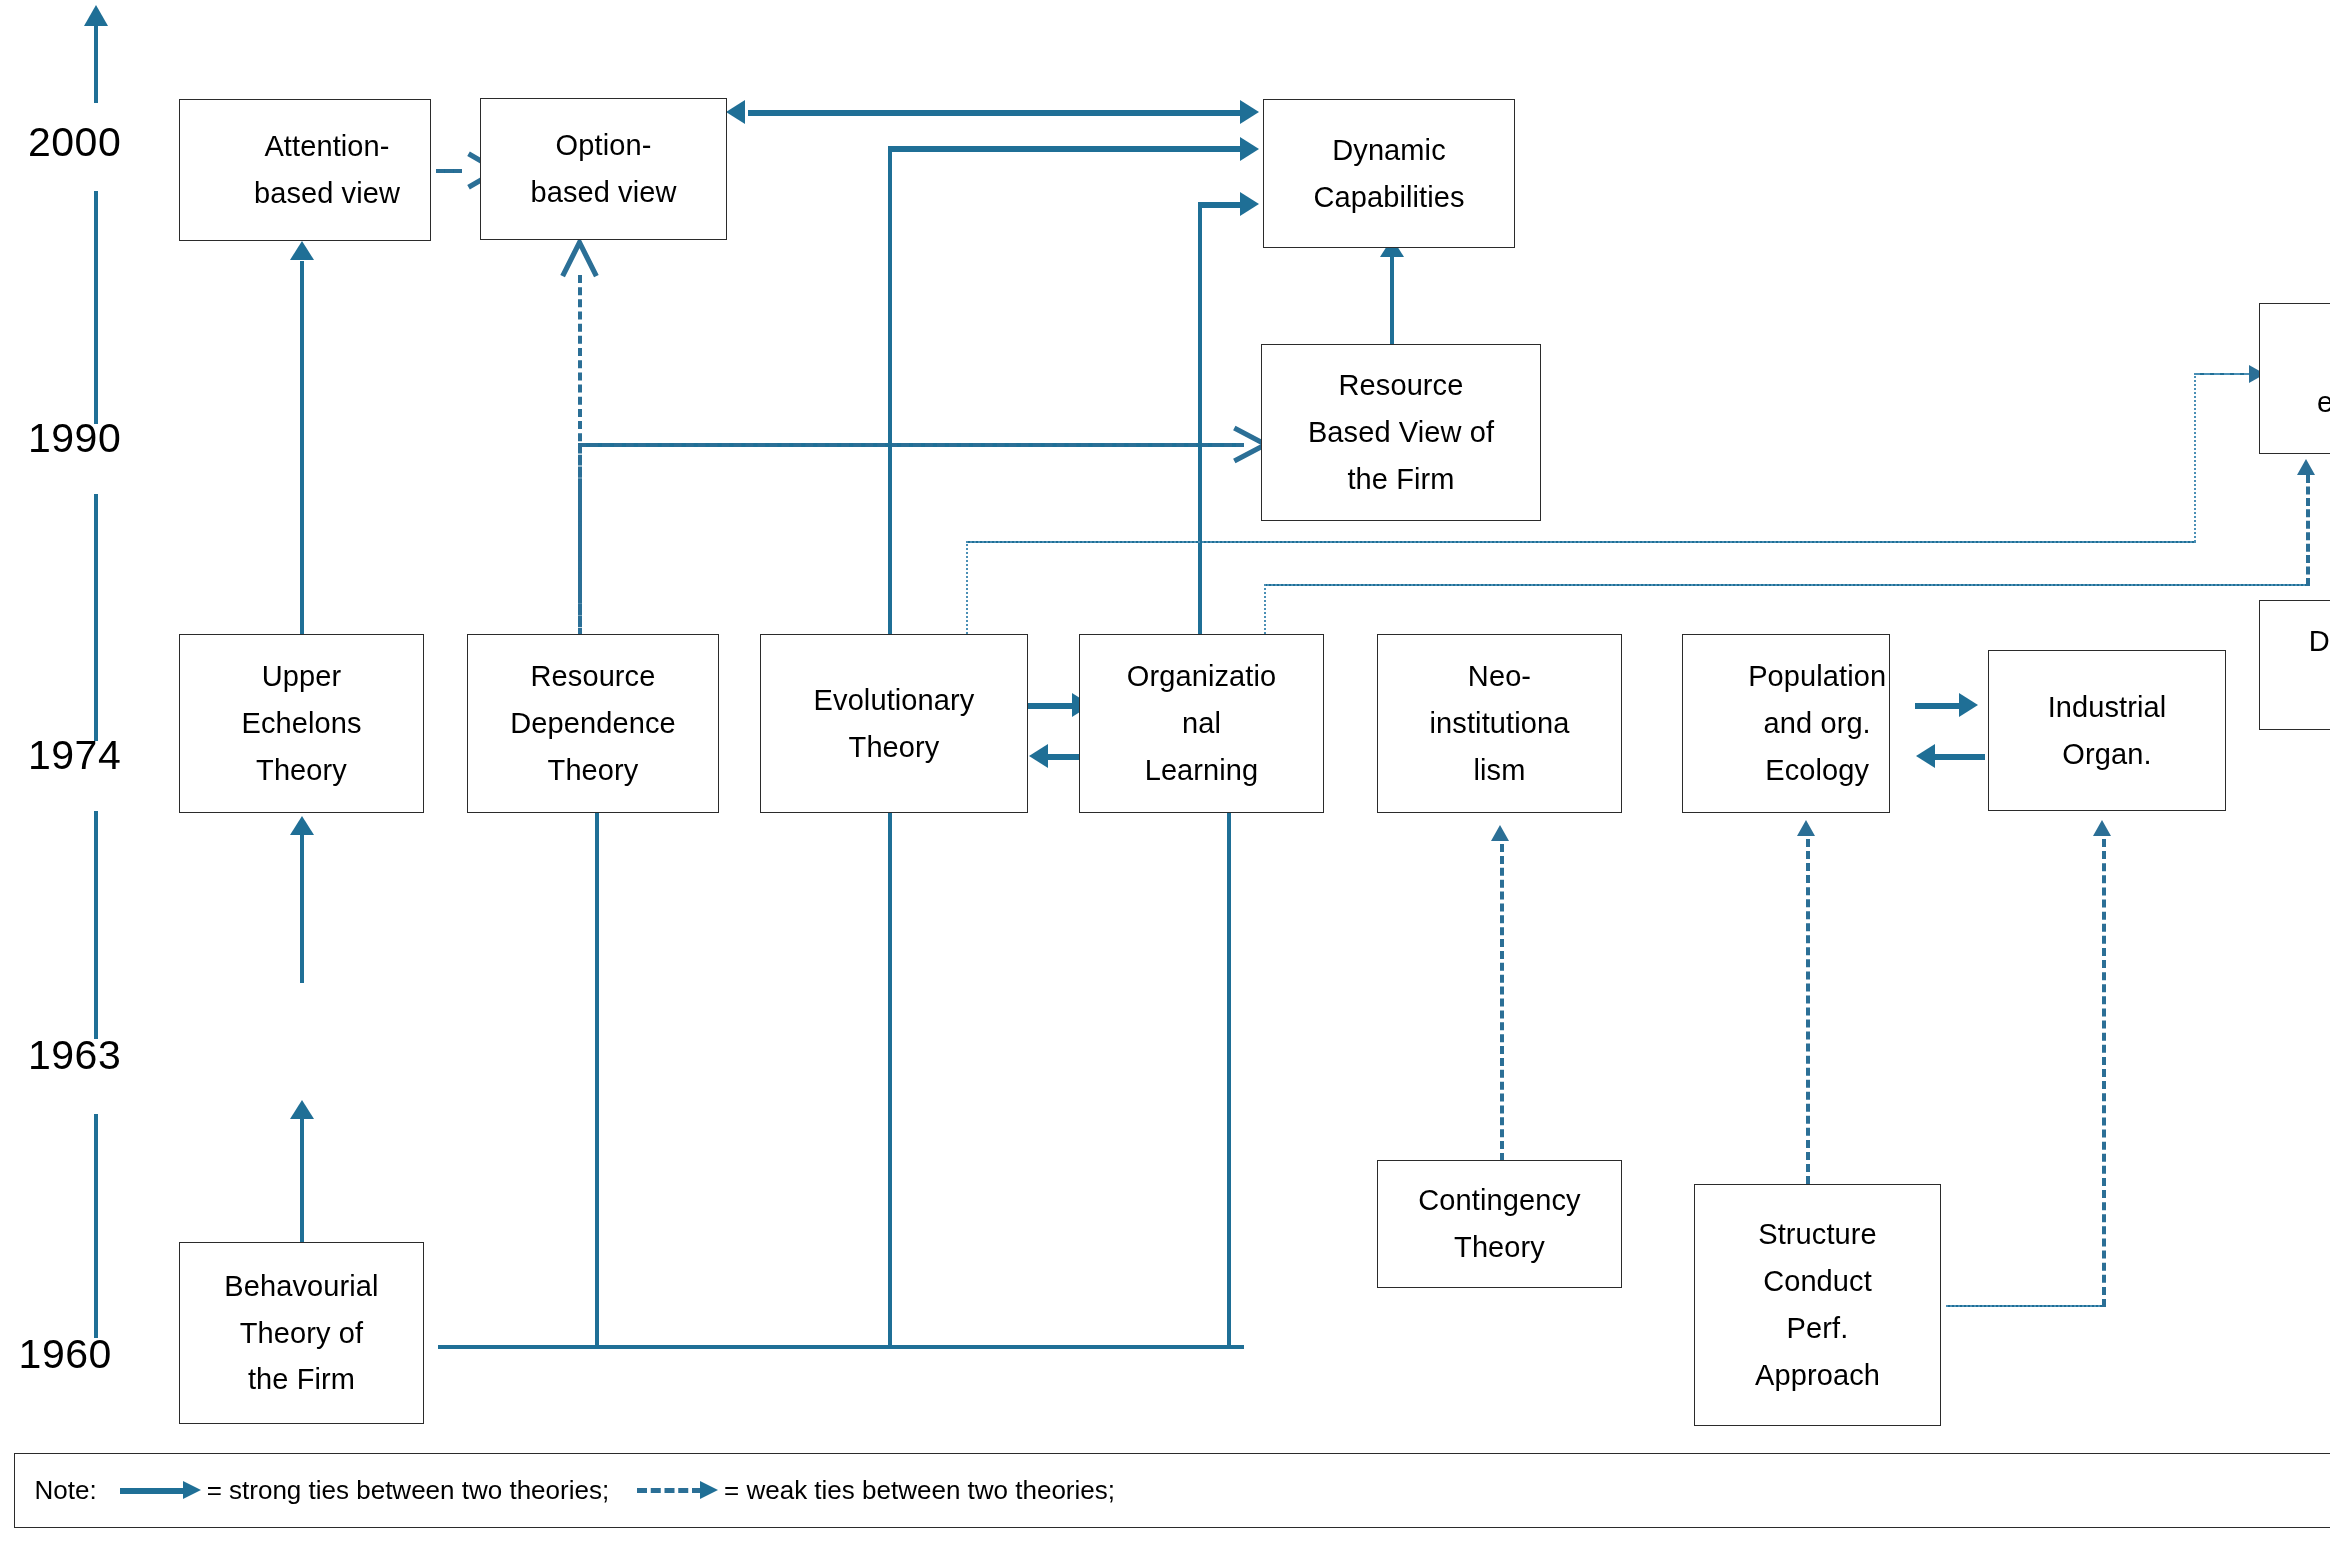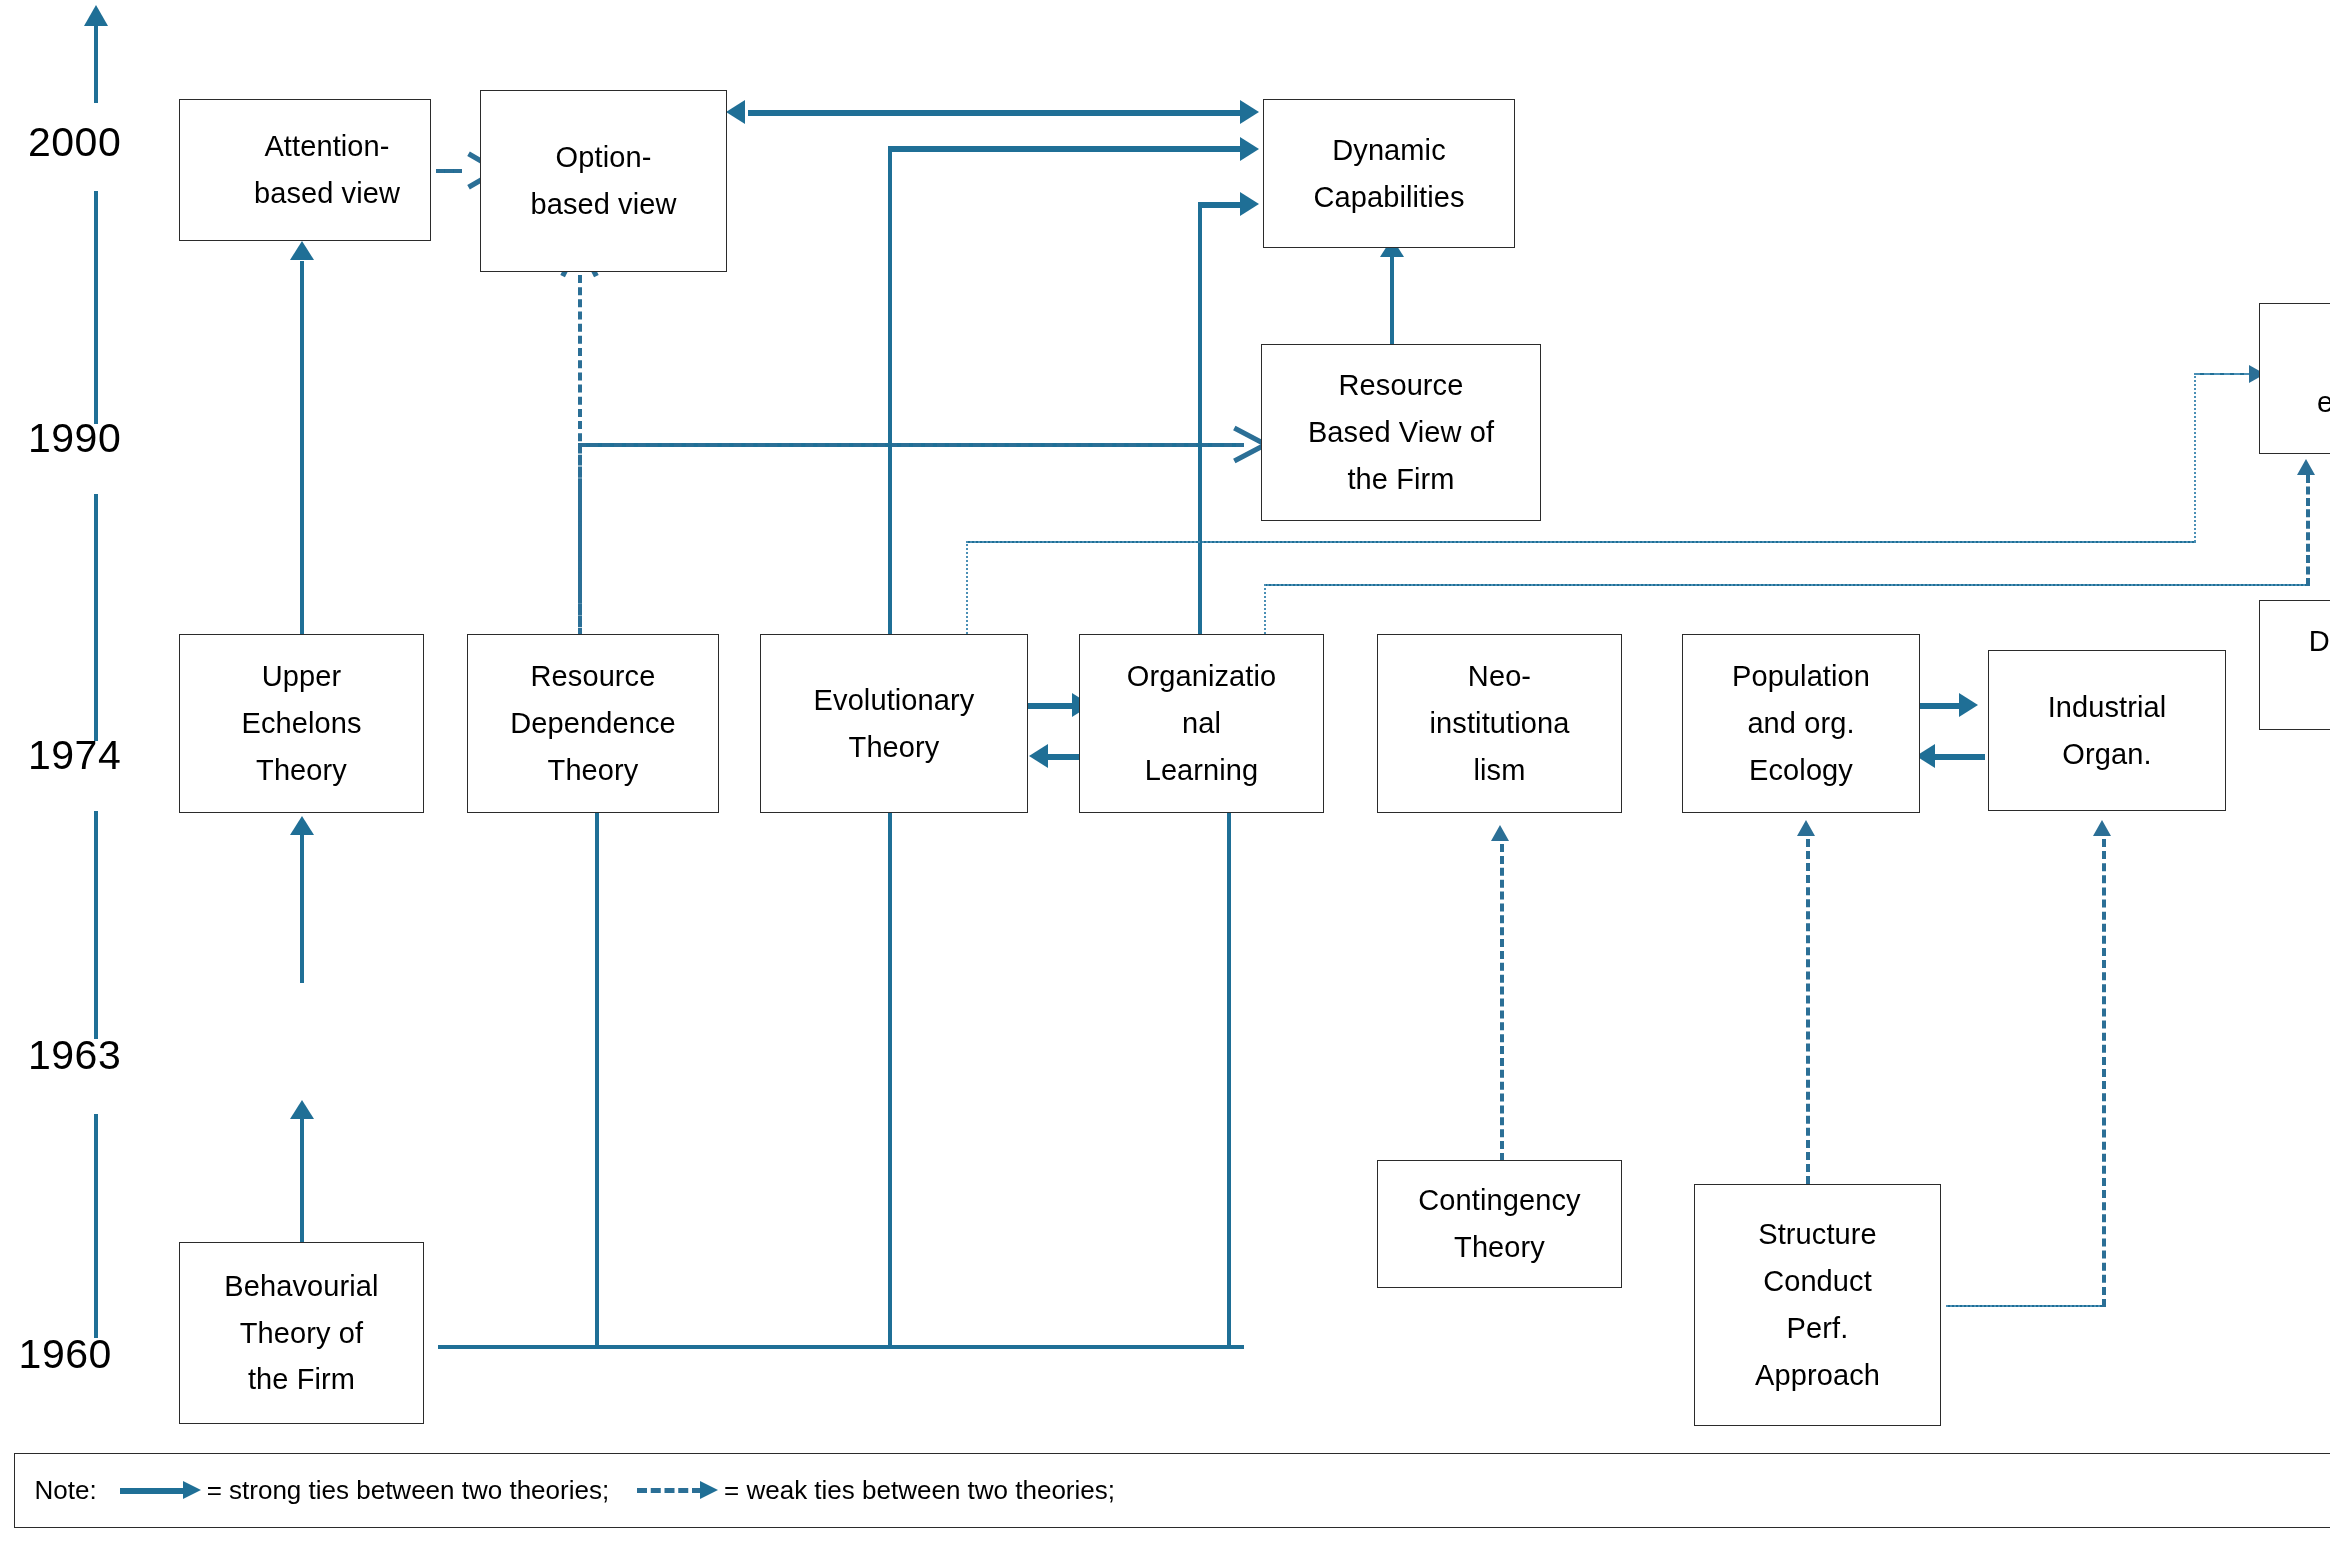--- a/index.html
+++ b/index.html
@@ -140,21 +140,21 @@
     <div class="ar ar-right" style="left:1959px;top:693px;"></div>
     <div class="ln hthick" style="left:1934px;top:754px;width:51px;"></div>
     <div class="ar ar-left" style="left:1916px;top:744px;"></div>
 
   </div>
 
   <div class="box" style="left:179px;top:99px;width:252px;height:142px;padding-left:44px;">
     <span>Attention-<br>based view</span>
   </div>
 
-  <div class="box" style="left:480px;top:90px;width:247px;height:182px;">
+  <div class="box" style="left:480px;top:98px;width:247px;height:142px;">
     <span>Option-<br>based view</span>
   </div>
 
   <div class="box" style="left:1263px;top:99px;width:252px;height:149px;">
     <span>Dynamic<br>Capabilities</span>
   </div>
 
   <div class="box" style="left:1261px;top:344px;width:280px;height:177px;">
     <span>Resource<br>Based View of<br>the Firm</span>
   </div>
@@ -180,21 +180,21 @@
   </div>
 
   <div class="box" style="left:1079px;top:634px;width:245px;height:179px;">
     <span>Organizatio<br>nal<br>Learning</span>
   </div>
 
   <div class="box" style="left:1377px;top:634px;width:245px;height:179px;">
     <span>Neo-<br>institutiona<br>lism</span>
   </div>
 
-  <div class="box" style="left:1682px;top:634px;width:238px;height:179px;">
+  <div class="box" style="left:1682px;top:634px;width:208px;height:179px;justify-content:flex-end;">
     <span>Population<br>and org.<br>Ecology</span>
   </div>
 
   <div class="box" style="left:1988px;top:650px;width:238px;height:161px;">
     <span>Industrial<br>Organ.</span>
   </div>
 
 
   <div class="box" style="left:1377px;top:1160px;width:245px;height:128px;">
     <span>Contingency<br>Theory</span>

